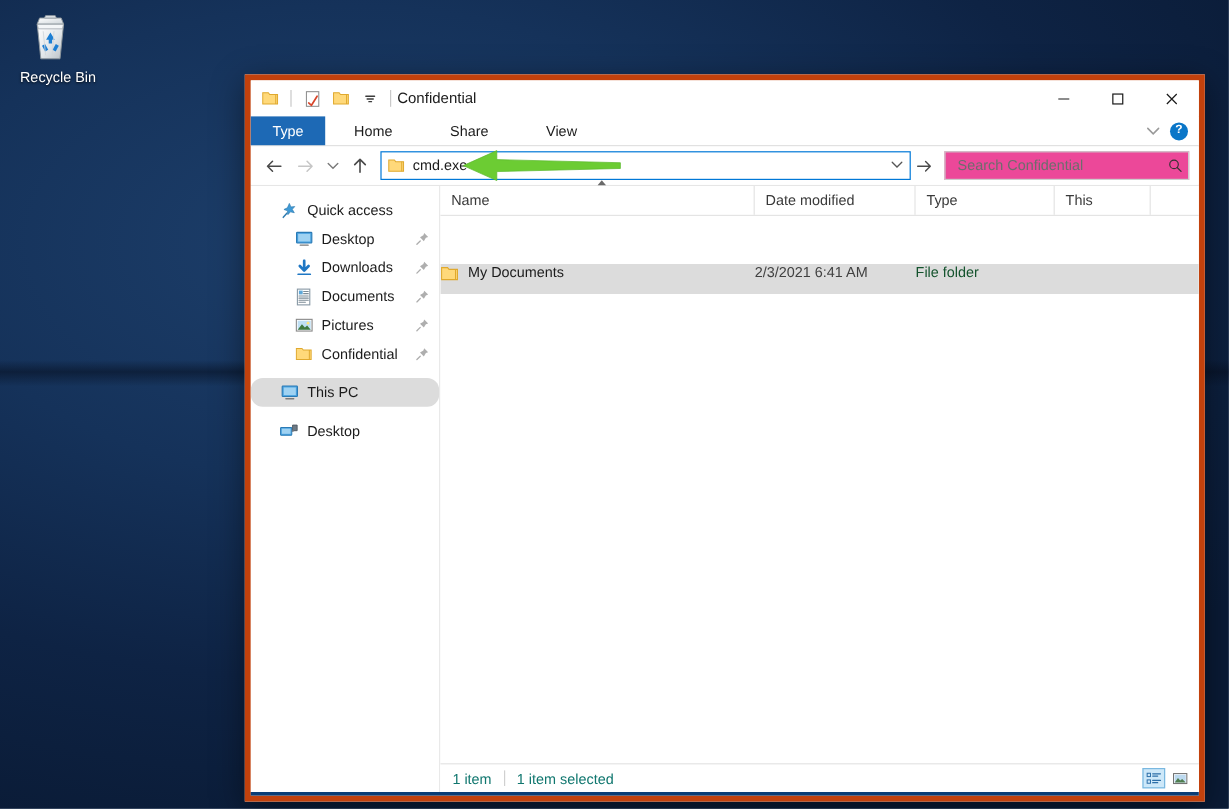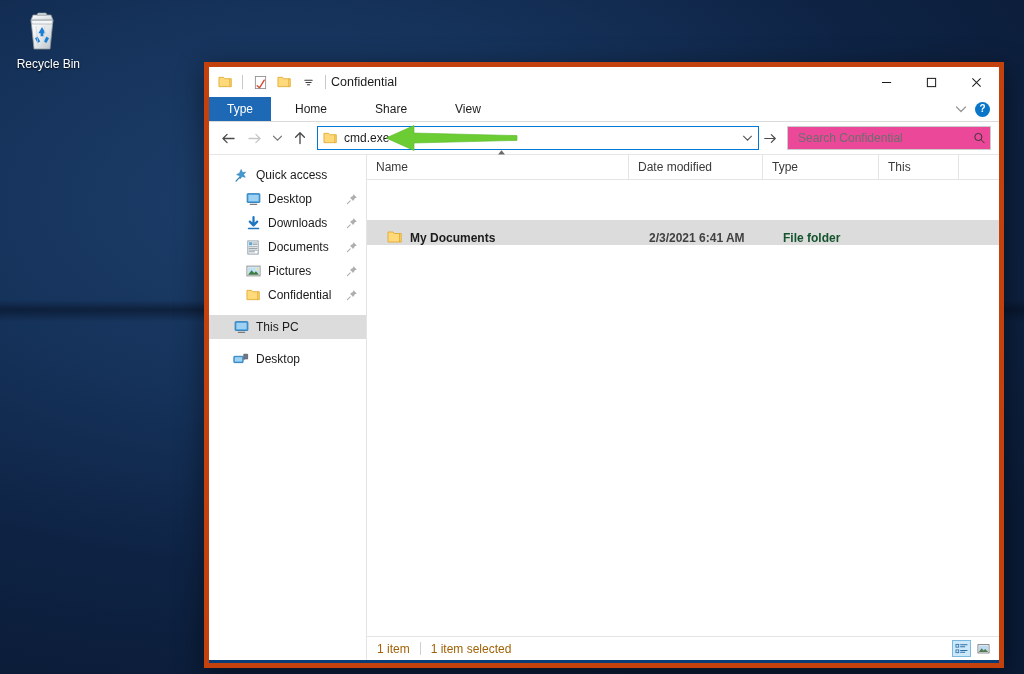--- a/index.html
+++ b/index.html
@@ -261,21 +261,21 @@
   }
   .nav-item {
     height: 24px;
     display: flex;
     align-items: center;
     padding-right: 8px;
     font-size: 12px;
     color: #1b1b1b;
     white-space: nowrap;
   }
-  .nav-item.selected { background: #dcdcdc; }
+  .nav-item.selected { background: #dcdcdc; border-radius: 10px; }
   .nav-indent-0 { padding-left: 24px; }
   .nav-indent-1 { padding-left: 36px; }
   .nav-icon {
     width: 16px;
     height: 16px;
     margin-right: 7px;
     flex: 0 0 16px;
     display: flex;
     align-items: center;
     justify-content: center;
@@ -335,46 +335,45 @@
     height: 25px;
     display: flex;
     align-items: center;
     font-size: 12px;
     color: #1b1b1b;
   }
   .file-row.selected { background: #dcdcdc; }
   .cell {
     height: 25px;
     display: flex;
-    align-items: flex-end;
-    padding-left: 20px;
+    align-items: flex-start;
+    padding-left: 0;
     box-sizing: border-box;
     white-space: nowrap;
     overflow: hidden;
-    font-weight: bold;
   }
   .cell-name { width: 262px; flex: 0 0 262px; }
   .cell-date { width: 134px; flex: 0 0 134px; color: #414141; }
   .cell-type { width: 116px; flex: 0 0 116px; color: #14532d; }
   .cell-size { width: 80px; flex: 0 0 80px; color: #414141; }
   .file-icon {
     width: 16px; height: 16px;
     margin-right: 7px;
     flex: 0 0 16px;
   }
   
   #status-bar {
     height: 23px;
     flex: 0 0 auto;
     border-top: 1px solid #e4e4e4;
     display: flex;
     align-items: center;
     padding: 0 6px 0 10px;
     font-size: 12px;
-    color: #a16207;
+    color: #0f766e;
     background: #fff;
   }
   .status-text { white-space: nowrap; }
   .status-sep {
     width: 1px;
     height: 13px;
     background: #d0d0d0;
     margin: 0 10px;
   }
   #view-toggles {

